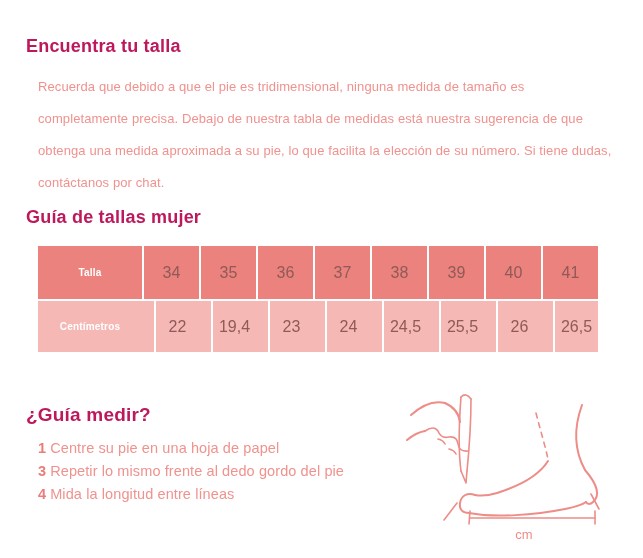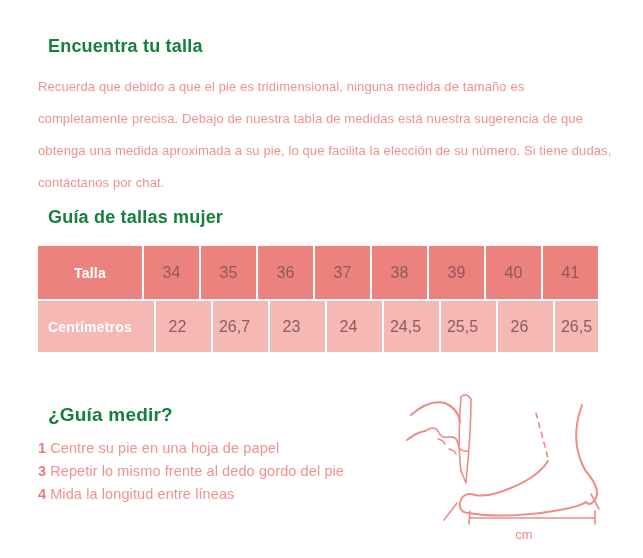--- a/index.html
+++ b/index.html
@@ -10,22 +10,22 @@
   }
   .page {
     position: relative;
     width: 643px;
     height: 558px;
     background: #ffffff;
     overflow: hidden;
   }
   .heading {
     position: absolute;
-    left: 48px;
-    color: #15803d;
+    left: 26px;
+    color: #be185d;
     font-weight: 700;
     font-size: 18px;
     letter-spacing: 0.2px;
   }
   .intro-title { top: 36px; }
   .intro-body {
     position: absolute;
     left: 38px;
     top: 71px;
     width: 578px;
@@ -47,21 +47,21 @@
   .trow-talla { height: 53px; background: #ec827d; }
   .trow-cm   { height: 53px; background: #f5b8b5; border-top: 2px solid #ffffff; gap: 12px; }
   .tlabel {
     width: 104px;
     flex: 0 0 104px;
     display: flex;
     align-items: center;
     justify-content: center;
     color: #ffffff;
     font-weight: 700;
-    font-size: 14px;
+    font-size: 10px;
     letter-spacing: 0.2px;
   }
   .tcell {
     flex: 1 1 0;
     display: flex;
     align-items: center;
     justify-content: center;
     border-left: 2px solid #ffffff;
     color: #8f5a57;
     font-size: 16px;
@@ -121,21 +121,21 @@
       <div class="tcell">36</div>
       <div class="tcell">37</div>
       <div class="tcell">38</div>
       <div class="tcell">39</div>
       <div class="tcell">40</div>
       <div class="tcell">41</div>
     </div>
     <div class="trow trow-cm">
       <div class="tlabel">Centímetros</div>
       <div class="tcell">22</div>
-      <div class="tcell">26,7</div>
+      <div class="tcell">19,4</div>
       <div class="tcell">23</div>
       <div class="tcell">24</div>
       <div class="tcell">24,5</div>
       <div class="tcell">25,5</div>
       <div class="tcell">26</div>
       <div class="tcell">26,5</div>
     </div>
   </div>
 
   <h2 class="heading measure-title">¿Guía medir?</h2>

